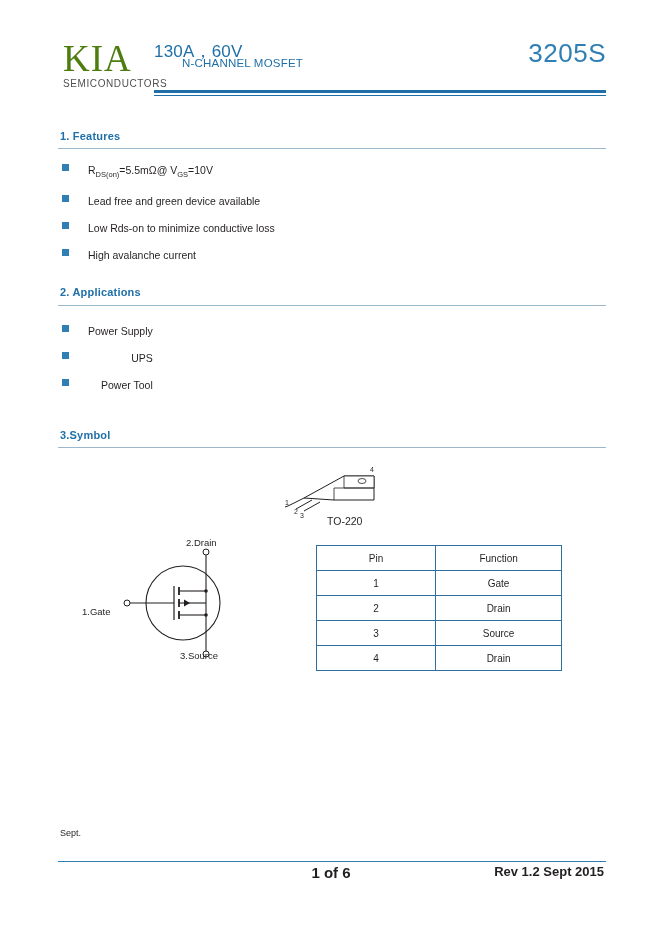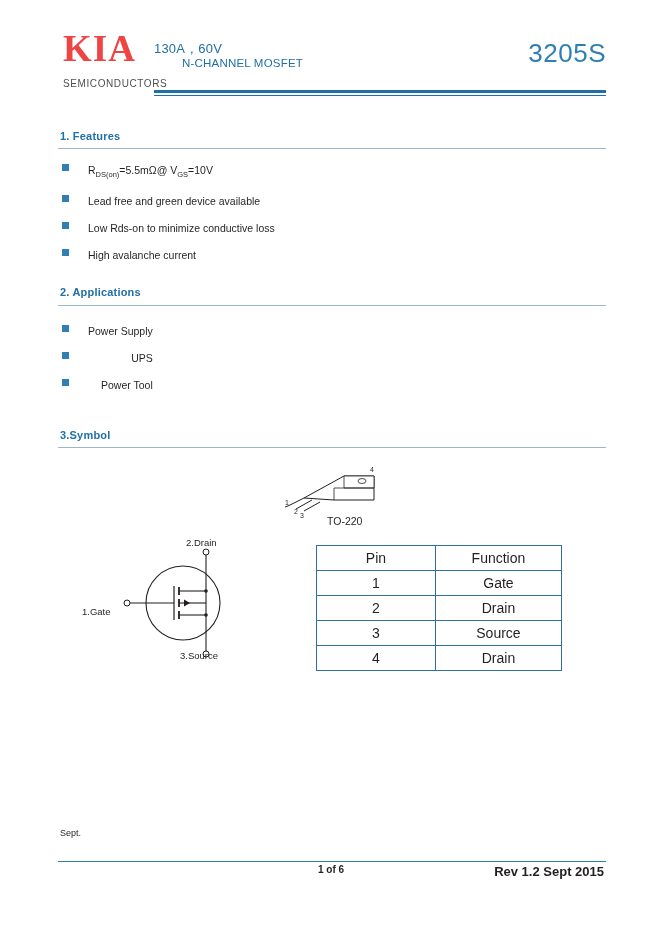--- a/index.html
+++ b/index.html
@@ -26,41 +26,41 @@
   .header {
     position: absolute;
     left: 58px;
     top: 28px;
     width: 548px;
     height: 72px;
   }
   .logo-kia {
     position: absolute;
     left: 5px;
-    top: 2px;
+    top: 12px;
     font-family: "Liberation Serif", serif;
-    font-weight: bold;
+    font-weight: normal;
     font-size: 37px;
     letter-spacing: 1px;
-    color: #ef4444;
+    color: #4d7c0f;
     line-height: 1;
   }
   .logo-sub {
     position: absolute;
     left: 5px;
     top: 50px;
     font-size: 10px;
     letter-spacing: 0.6px;
     color: #4f4f4f;
   }
   .hdr-line1 {
     position: absolute;
     left: 96px;
     top: 12px;
-    font-size: 13px;
+    font-size: 17px;
     color: #1f6fa8;
     letter-spacing: 0.2px;
   }
   .hdr-line2 {
     position: absolute;
     left: 96px;
     top: 29px;
     font-size: 11.5px;
     color: #1f6fa8;
     letter-spacing: 0.2px;
@@ -166,21 +166,21 @@
   .pin-table {
     position: absolute;
     left: 316px;
     top: 545px;
     border-collapse: collapse;
     width: 246px;
   }
   .pin-table td, .pin-table th {
     border: 1px solid #2f6f9f;
     height: 22px;
-    font-size: 14px;
+    font-size: 10px;
     font-weight: normal;
     text-align: center;
     color: #231f20;
   }
   .pin-table .col-pin { width: 120px; }
   .pin-table .col-fn  { width: 126px; }
 
   
   .footer-month {
     position: absolute;
@@ -196,21 +196,21 @@
     width: 548px;
     height: 1px;
     background: #2f7fb5;
   }
   .footer-page {
     position: absolute;
     left: 0;
     top: 864px;
     width: 662px;
     text-align: center;
-    font-size: 10px;
+    font-size: 15px;
     font-weight: bold;
     color: #231f20;
   }
   .footer-rev {
     position: absolute;
     right: 58px;
     top: 864px;
     font-size: 13px;
     font-weight: bold;
     color: #231f20;

